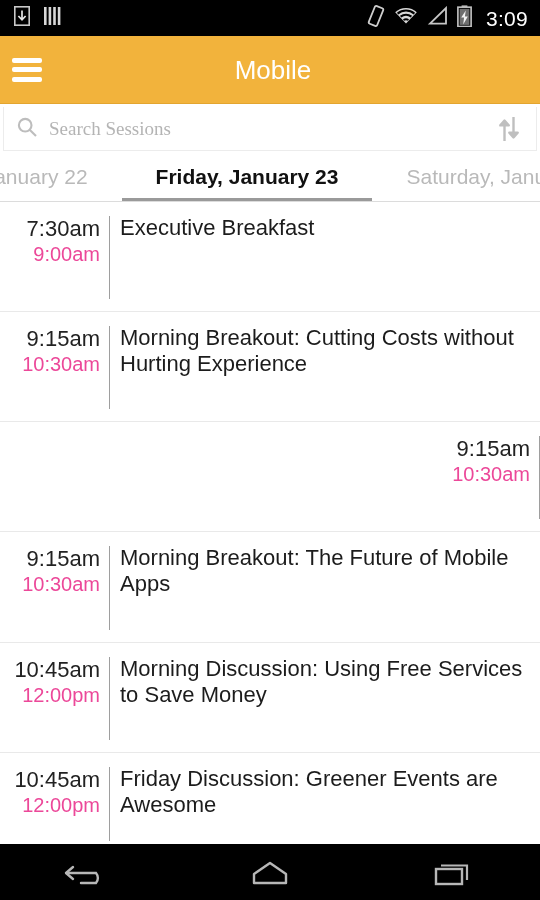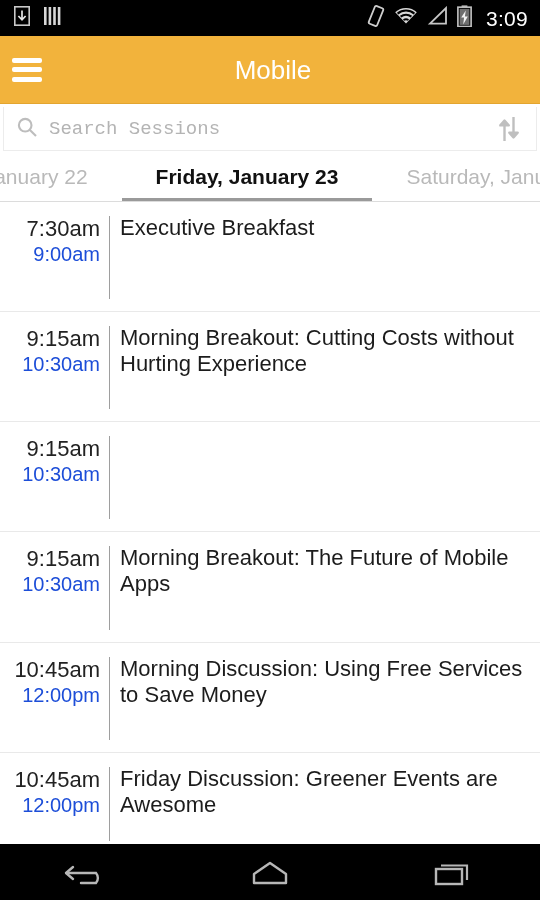--- a/index.html
+++ b/index.html
@@ -71,21 +71,21 @@
     background:#fff;
     border:1px solid #ececec;
     border-top:none;
     display:flex;
     align-items:center;
     padding:0 10px 0 12px;
   }
   .search-input {
     flex:1;
     border:none; outline:none;
-    font-family:Liberation Mono, monospace;
+    font-family:Liberation Serif, serif;
     font-size:19px;
     color:#3a3a3a;
     background:transparent;
     padding-left:11px;
   }
   .search-input::placeholder { color:#b4b4b4; }
   .sort-btn {
     width:34px; height:34px;
     display:flex; align-items:center; justify-content:center;
     cursor:pointer; flex:none;
@@ -131,37 +131,38 @@
     height:639px;
     overflow:hidden;
     background:#fff;
   }
   .session {
     position:relative;
     display:flex;
     border-bottom:1px solid #e9e9e9;
     background:#fff;
     cursor:pointer;
+    justify-content:flex-end;
   }
   .session .times {
     width:100px;
     flex:none;
     padding-top:14px;
     text-align:right;
   }
   .t-start {
     display:block;
     font-size:22px;
     color:#222;
     line-height:26px;
   }
   .t-end {
     display:block;
     font-size:20px;
-    color:#1d4ed8;
+    color:#ec4899;
     line-height:25px;
   }
   .session .vline {
     width:1px;
     background:#9e9e9e;
     margin:14px 0 12px 9px;
     flex:none;
   }
   .session .title {
     flex:1;

